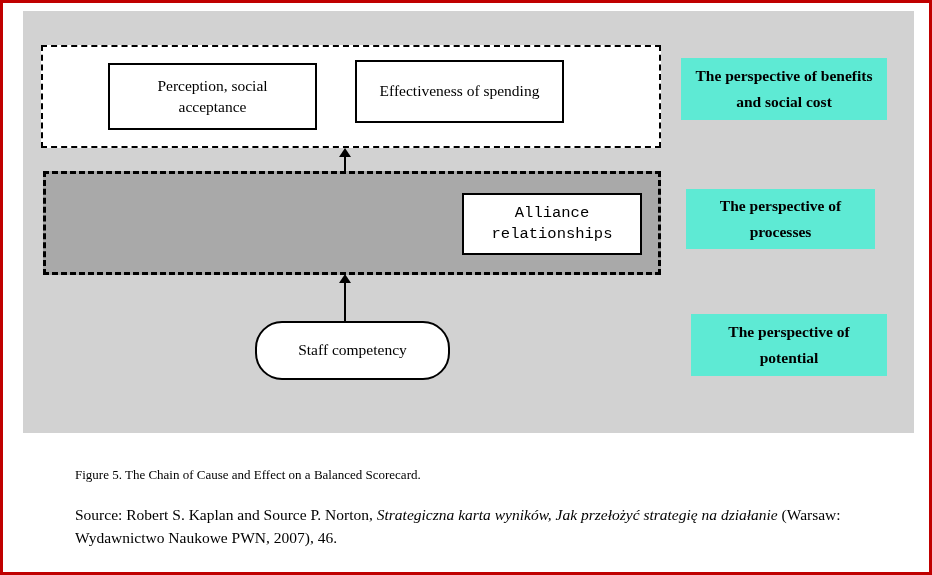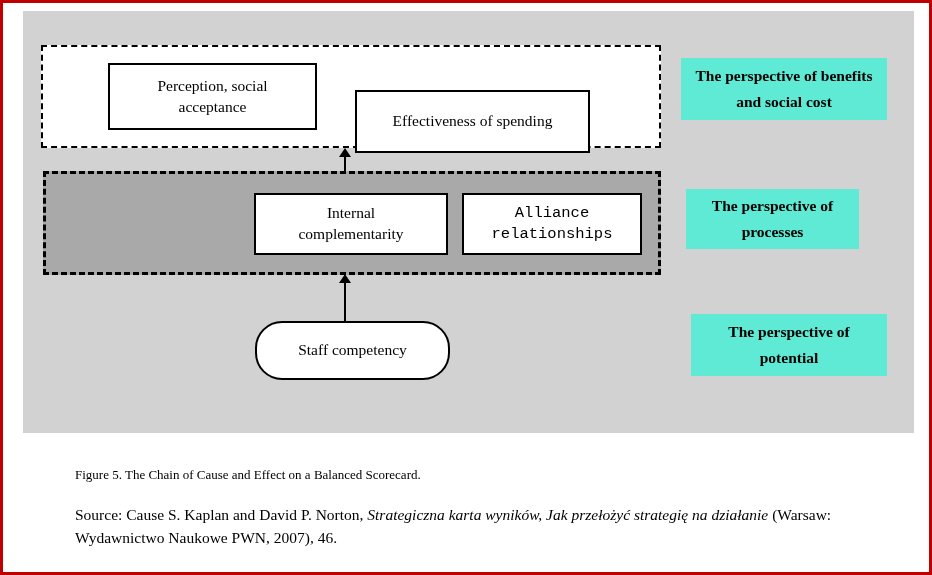--- a/index.html
+++ b/index.html
@@ -66,30 +66,27 @@
 <div class="frame">
 
   <div class="abs panel" style="left:20px; top:8px; width:891px; height:422px;"></div>
 
   <div class="abs group group-benefits" style="left:38px; top:42px; width:620px; height:103px;"></div>
 
   <div class="abs node" style="left:105px; top:60px; width:209px; height:67px; padding:0 18px;">
     <span>Perception, social acceptance</span>
   </div>
 
-  <div class="abs node" style="left:352px; top:57px; width:235px; height:63px; padding:0 6px;margin-top:30px;">
+  <div class="abs node" style="left:352px; top:57px; width:209px; height:63px; padding:0 6px;">
     <span>Effectiveness of spending</span>
   </div>
 
   <div class="abs group group-processes" style="left:40px; top:168px; width:618px; height:104px;"></div>
 
 
-  <div class="abs node" style="left:251px; top:190px; width:194px; height:62px; padding:0 22px;">
-    <span>Internal complementarity</span>
-  </div>
 
   <div class="abs node" style="left:459px; top:190px; width:180px; height:62px; padding:0 20px;font-family:Liberation Mono, monospace;">
     <span>Alliance relationships</span>
   </div>
 
   <div class="abs node" style="left:252px; top:318px; width:195px; height:59px; padding:12px 8px;border-radius:27px;">
     <span>Staff competency</span>
   </div>
 
   <div class="abs arrow" style="left:336px; top:145px; height:23px;">
@@ -99,27 +96,27 @@
 
   <div class="abs arrow" style="left:336px; top:271px; height:47px;">
     <div class="arrow-head"></div>
     <div class="arrow-line"></div>
   </div>
 
   <div class="abs persp" style="left:678px; top:55px; width:206px; height:62px; padding:0 10px;">
     <span>The perspective of benefits and social cost</span>
   </div>
 
-  <div class="abs persp" style="left:683px; top:186px; width:173px; height:60px; padding:0 24px;">
+  <div class="abs persp" style="left:683px; top:186px; width:189px; height:60px; padding:0 24px;">
     <span>The perspective of processes</span>
   </div>
 
   <div class="abs persp" style="left:688px; top:296px; width:196px; height:62px; padding:0 22px;margin-top:15px;">
     <span>The perspective of potential</span>
   </div>
 
   <div class="abs caption" style="left:72px; top:464px; width:820px;">Figure 5. The Chain of Cause and Effect on a Balanced Scorecard.</div>
 
   <div class="abs source" style="left:72px; top:500px; width:808px;">
-    <span>Source: Cause S. Kaplan and David P. Norton, </span><span class="italic">Strategiczna karta wyników, Jak przełożyć strategię na działanie</span><span> (Warsaw: Wydawnictwo Naukowe PWN, 2007), 46.</span>
+    <span>Source: Robert S. Kaplan and Source P. Norton, </span><span class="italic">Strategiczna karta wyników, Jak przełożyć strategię na działanie</span><span> (Warsaw: Wydawnictwo Naukowe PWN, 2007), 46.</span>
   </div>
 
 </div>
 
 </body></html>

